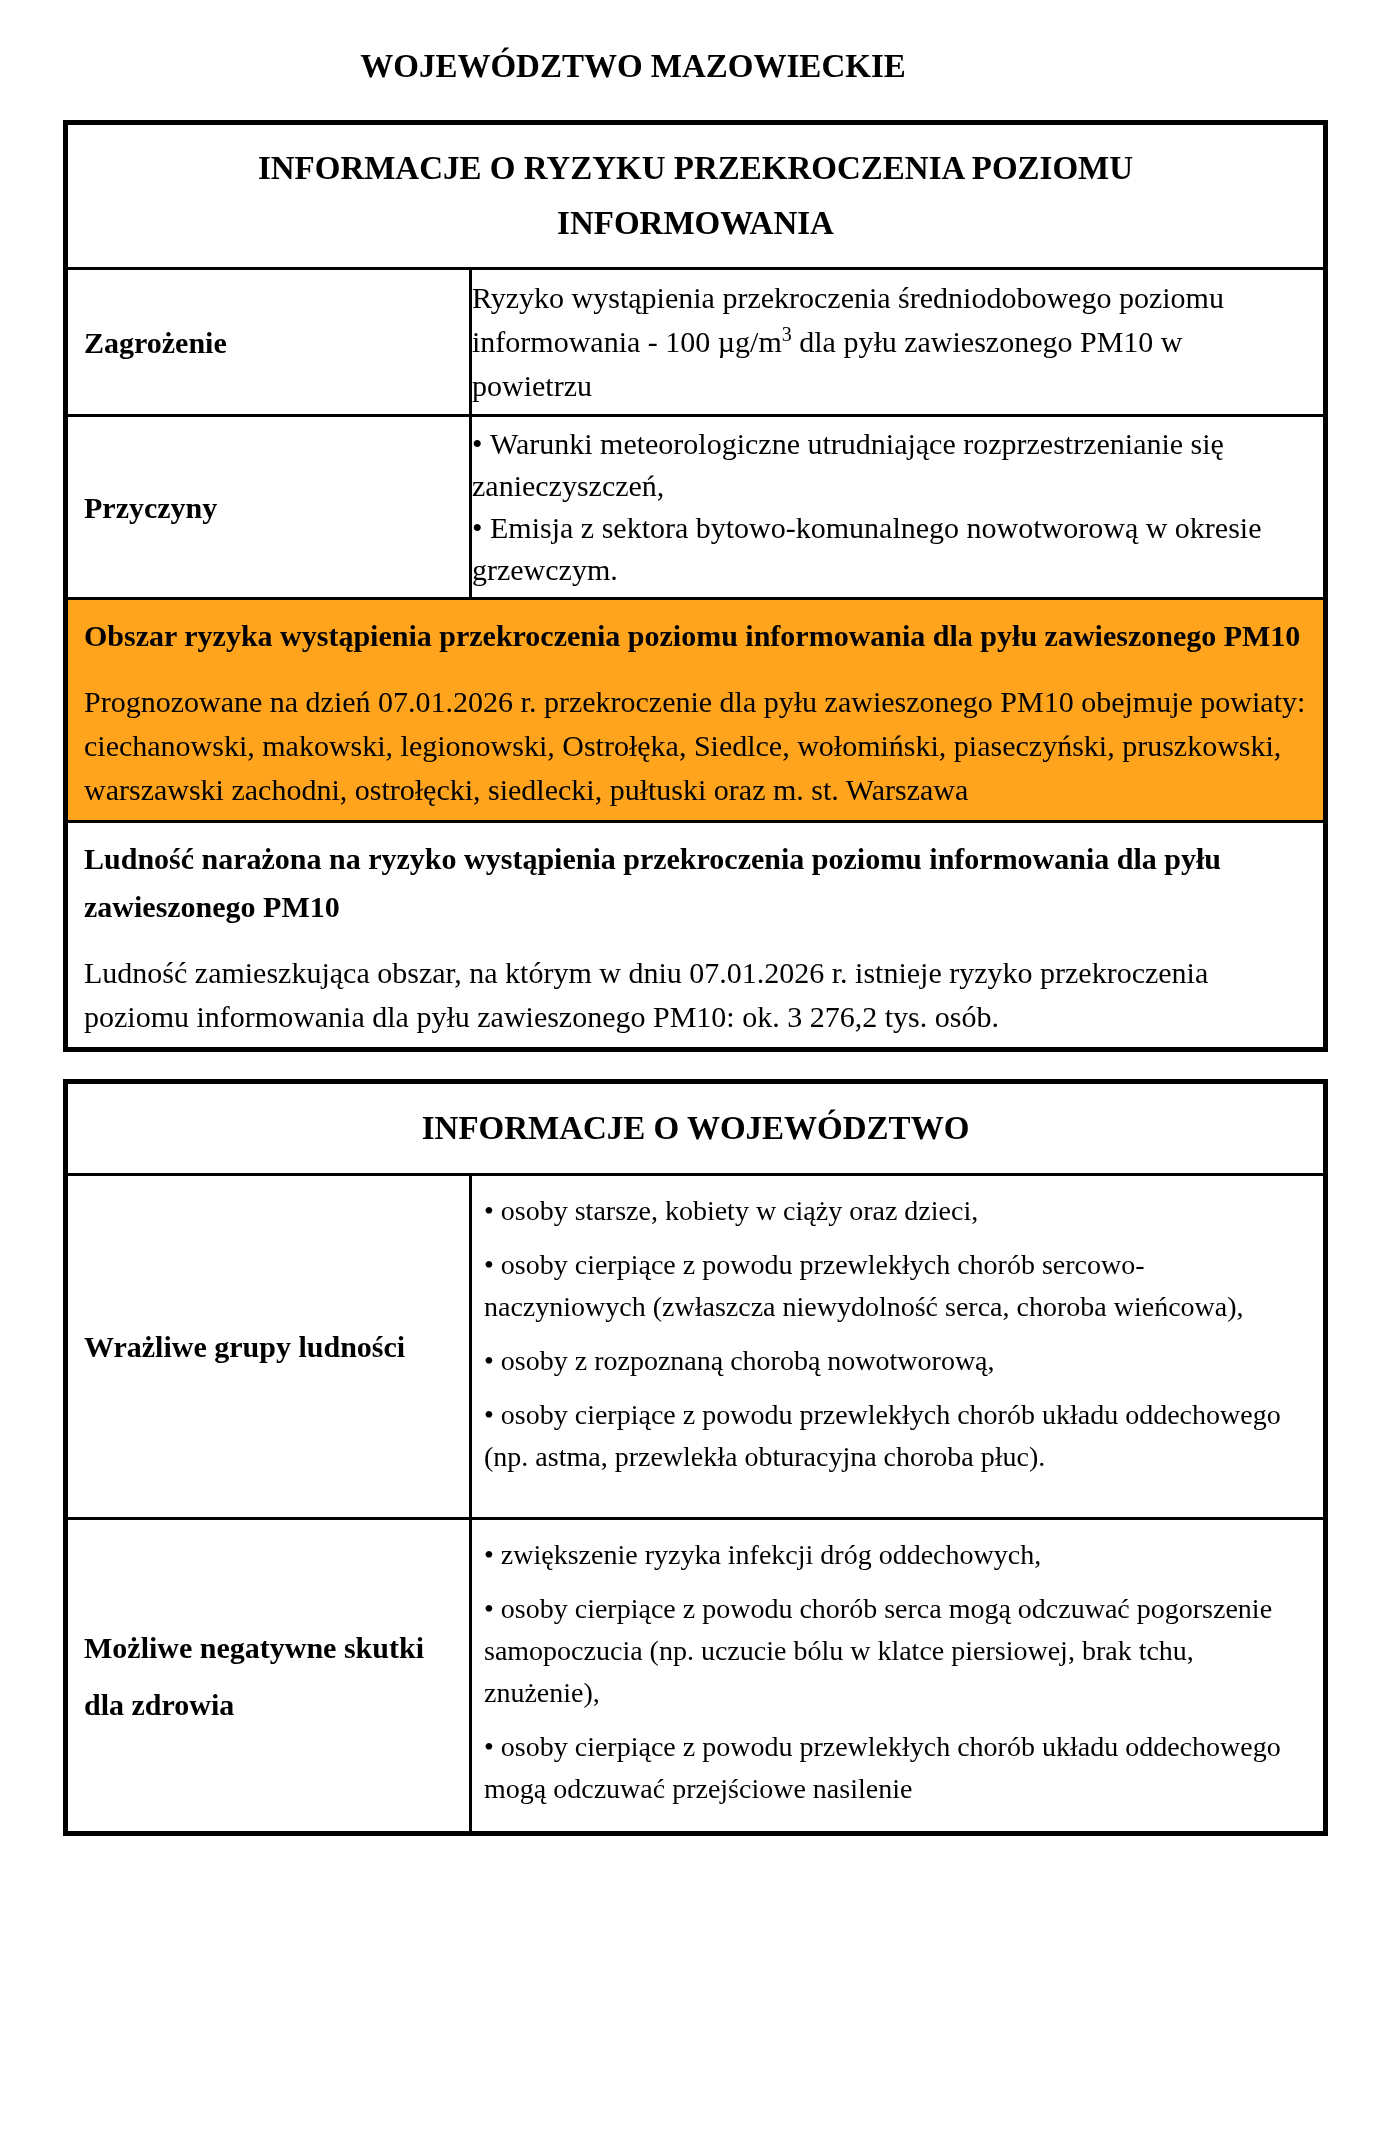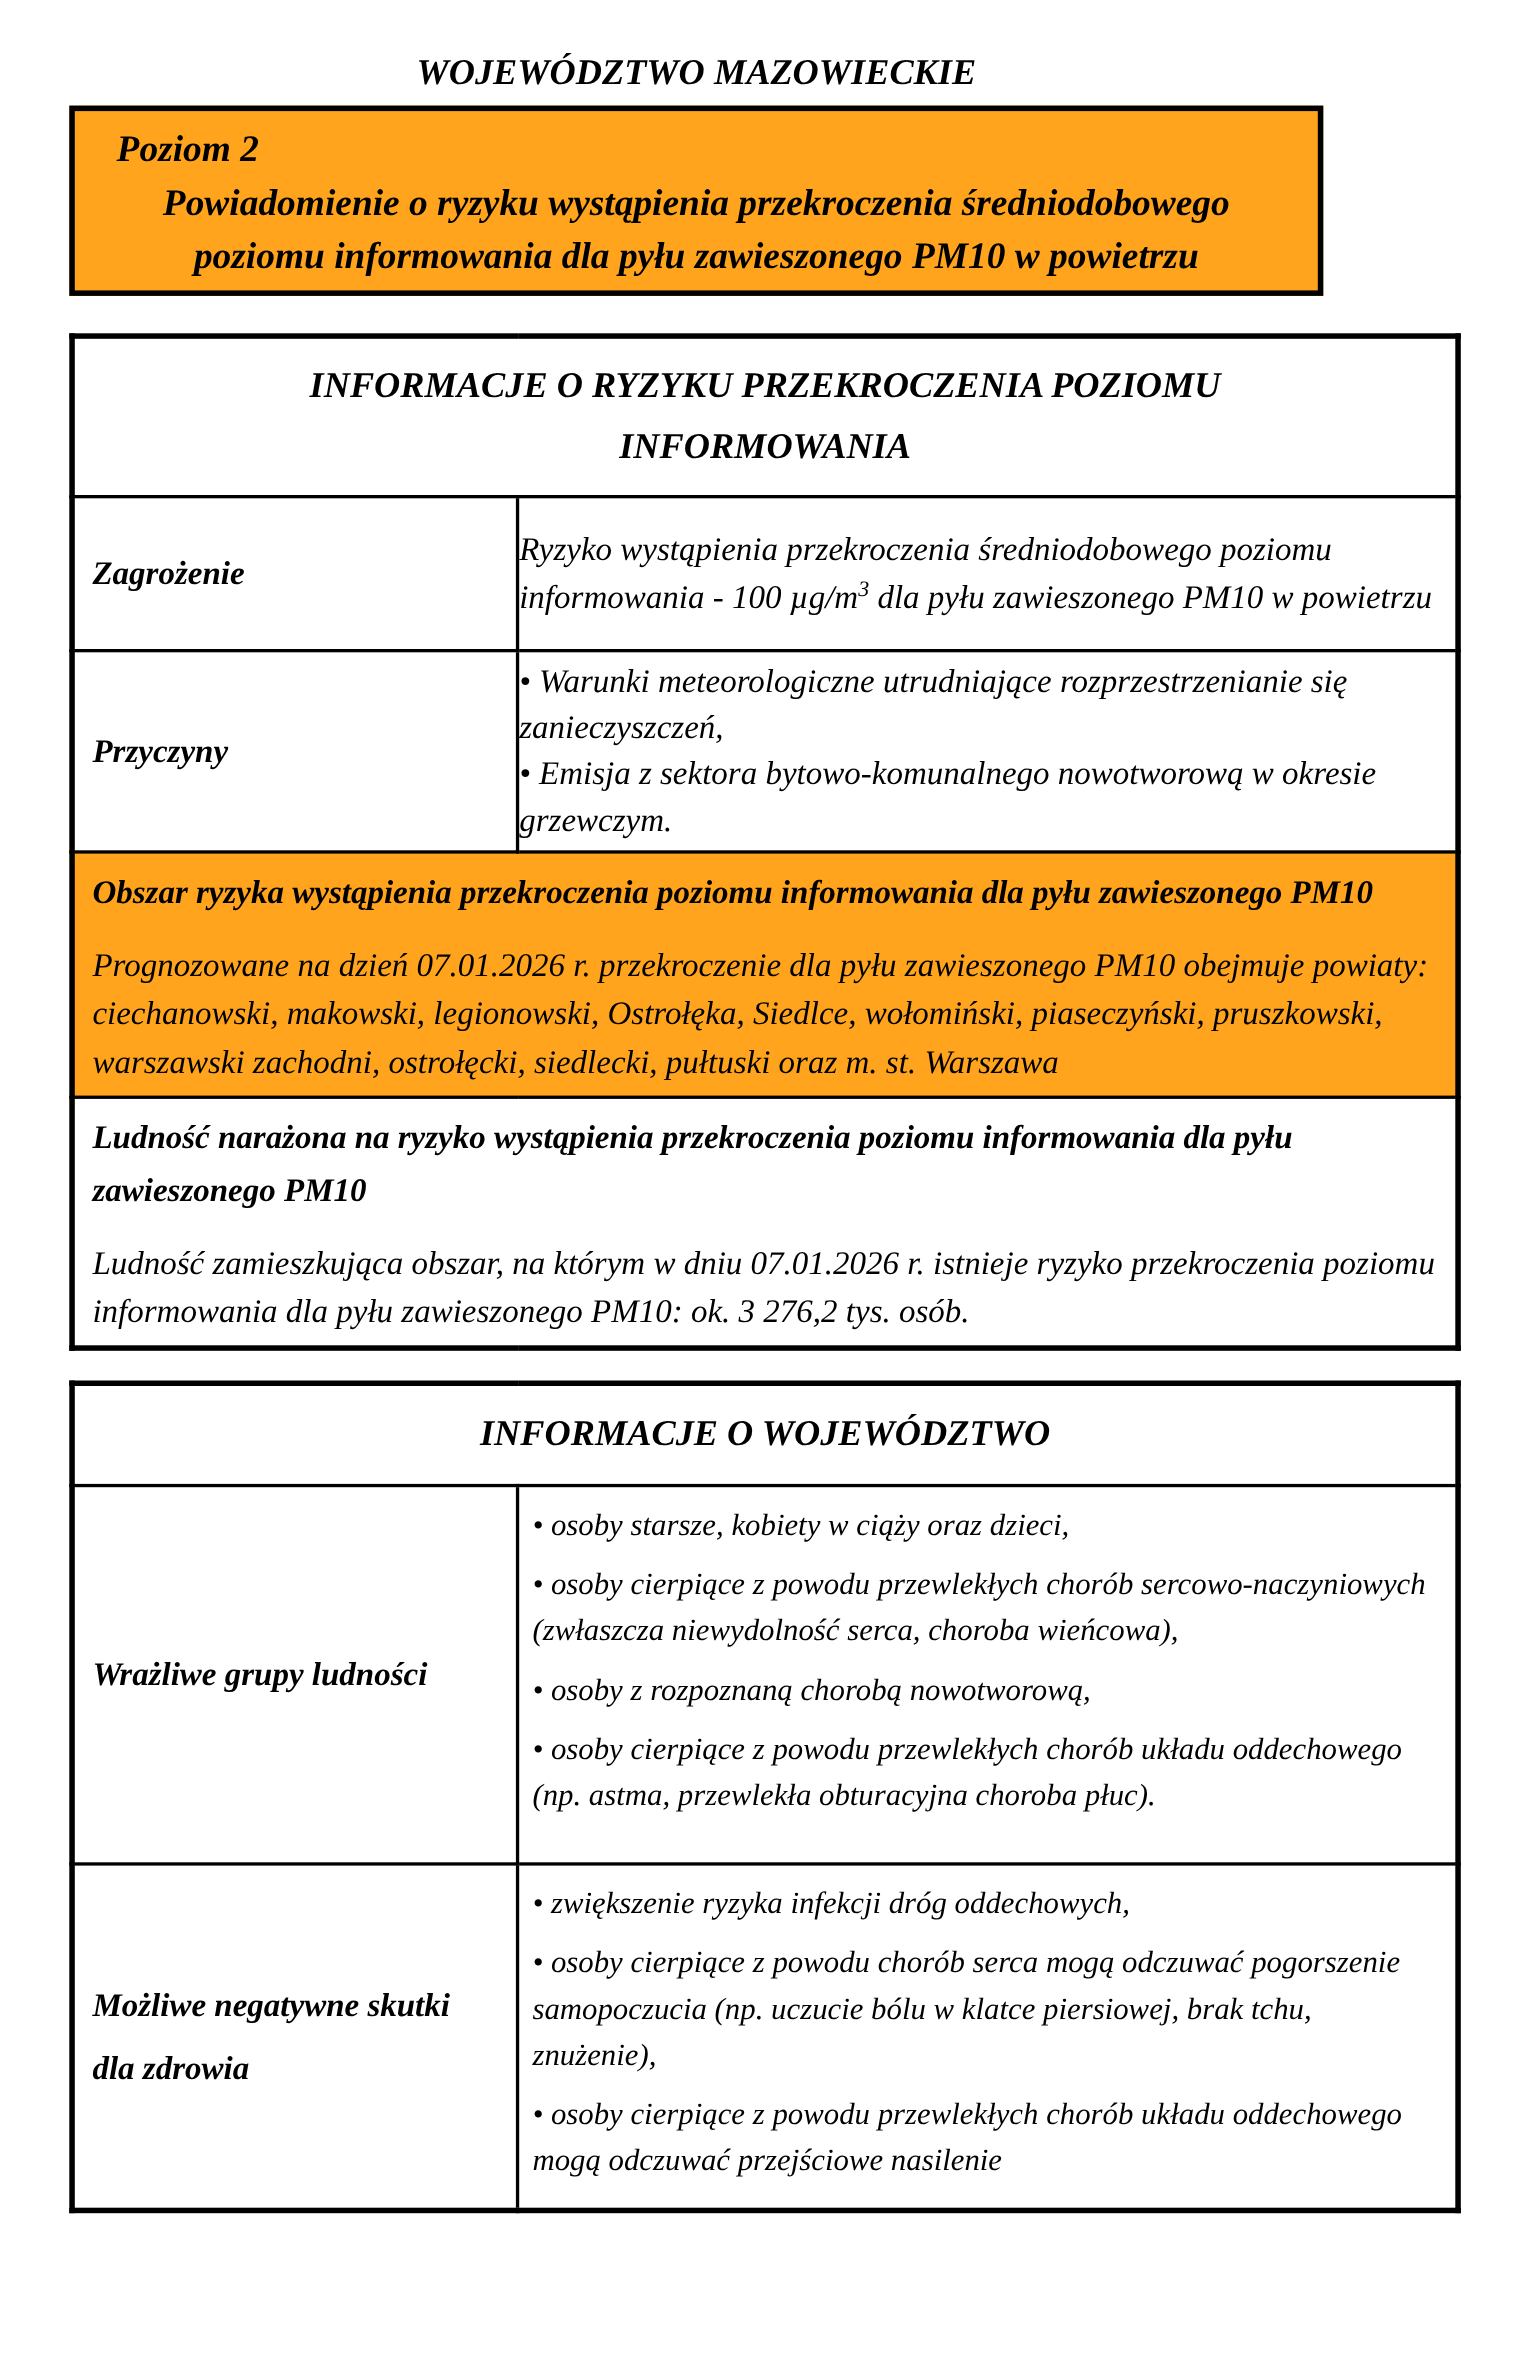--- a/index.html
+++ b/index.html
@@ -11,21 +11,20 @@
   .page {
     position:relative;
     width:1398px;
     height:2147px;
     overflow:hidden;
     background:#ffffff;
   }
   .content {
     width:1140px;
     margin-left:63px;
-    font-style:italic;
   }
   .doc-title {
     padding-top:46px;
     text-align:center;
     font-size:33px;
     font-weight:bold;
     line-height:40px;
   }
   .alert-box {
     margin-top:10px;
@@ -110,24 +109,20 @@
   .label-line { display:block; }
 </style>
 </head>
 <body>
 
 <div class="page">
   <div class="content">
 
     <div class="doc-title">WOJEWÓDZTWO MAZOWIECKIE</div>
 
-    <div class="alert-box">
-      <div class="alert-level">Poziom 2</div>
-      <div class="alert-subtitle">Powiadomienie o ryzyku wystąpienia przekroczenia średniodobowego poziomu informowania dla pyłu zawieszonego PM10 w powietrzu</div>
-    </div>
 
     <table class="tbl tbl-risk">
       <colgroup>
           <col class="col-label">
           <col class="col-value">
         </colgroup>
       <tbody>
         <tr>
           <td colspan="2" class="th">INFORMACJE O RYZYKU PRZEKROCZENIA POZIOMU INFORMOWANIA</td>
         </tr>

